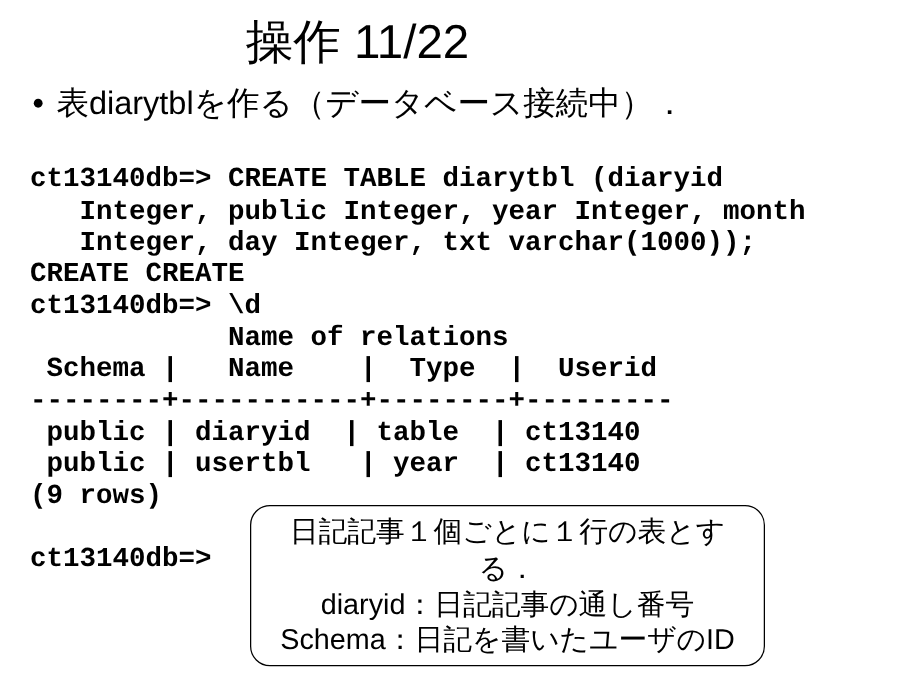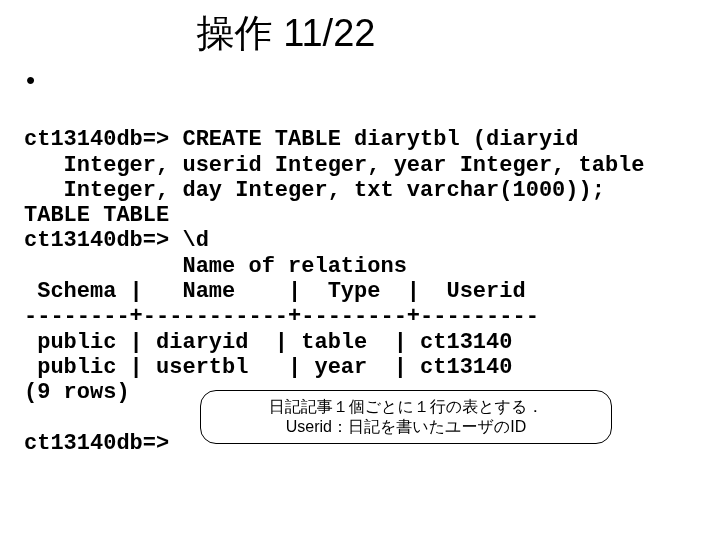--- a/index.html
+++ b/index.html
@@ -40,27 +40,27 @@
     font-family: "Courier New", monospace;
     font-size: 22px;
     line-height: 1.15;
     white-space: pre;
     margin-left: 4px;
     font-weight: bold;
   }
   .callout {
     position: absolute;
     left: 200px;
-    top: 390px;
+    top: 404px;
     width: 390px;
     border: 1.5px solid #000;
     border-radius: 16px;
     background: #fff;
     padding: 6px 10px 6px 10px;
-    font-size: 16px;
+    font-size: 23px;
     line-height: 1.25;
     text-align: center;
     font-family: "MS PGothic", sans-serif;
   }
   .footer {
     position: absolute;
     right: 10px;
     bottom: 8px;
     font-size: 18px;
     font-family: "Times New Roman", serif;
@@ -68,37 +68,39 @@
 </style>
 </head>
 <body>
 
 <div class="slide">
 
   <h1 class="title">操作 11/22</h1>
 
   <div class="bullet-row">
     <span class="bullet-dot">•</span>
+    <span>表diarytblを作る（データベース接続中）．</span>
   </div>
 
   <div class="code">
 <span>ct13140db=&gt; CREATE TABLE diarytbl (diaryid</span>
-<span>   Integer, userid Integer, year Integer, table</span>
+<span>   Integer, public Integer, year Integer, month</span>
 <span>   Integer, day Integer, txt varchar(1000));</span>
-<span>TABLE TABLE</span>
+<span>CREATE CREATE</span>
 <span>ct13140db=&gt; \d</span>
 <span>            Name of relations</span>
 <span> Schema |   Name    |  Type  |  Userid</span>
 <span>--------+-----------+--------+---------</span>
 <span> public | diaryid  | table  | ct13140</span>
 <span> public | usertbl   | year  | ct13140</span>
 <span>(9 rows)</span>
 <span></span>
 <span>ct13140db=&gt;</span>
   </div>
 
   <div class="callout">
     <div>日記記事１個ごとに１行の表とする．</div>
-    <div>Userid：日記を書いたユーザのID</div>
+    <div>diaryid：日記記事の通し番号</div>
+    <div>Schema：日記を書いたユーザのID</div>
   </div>
 
 
 </div>
 
 </body></html>

